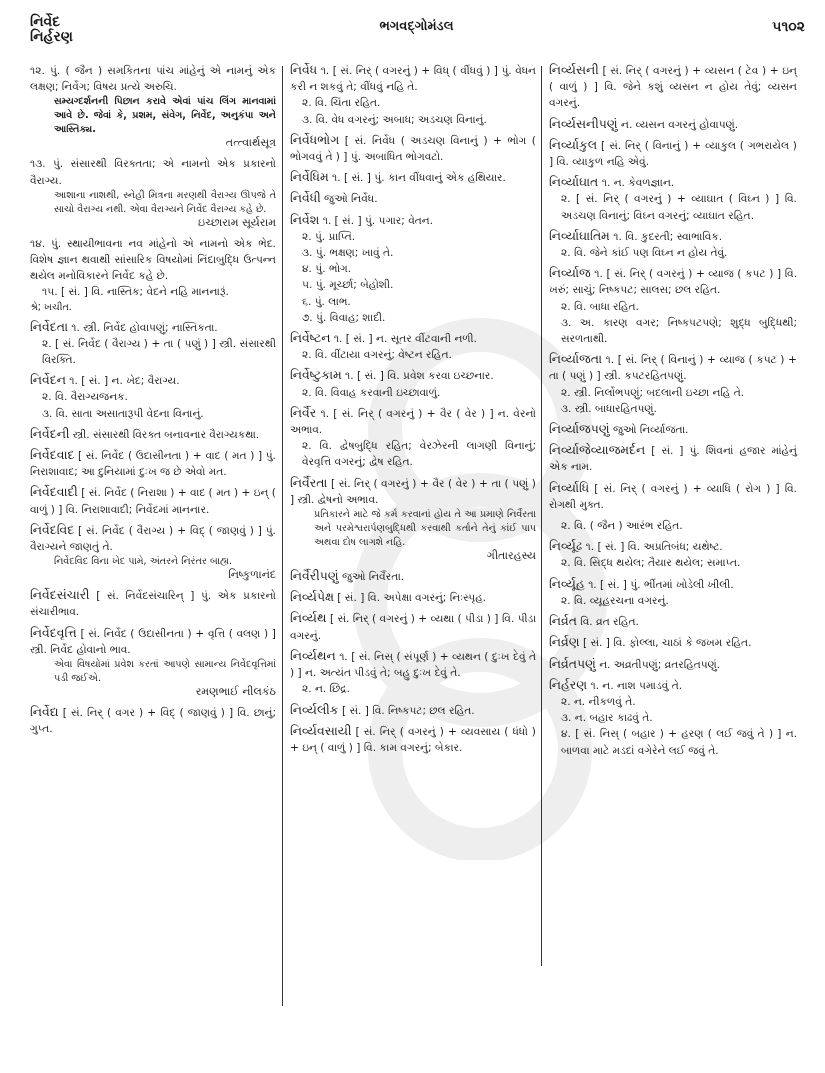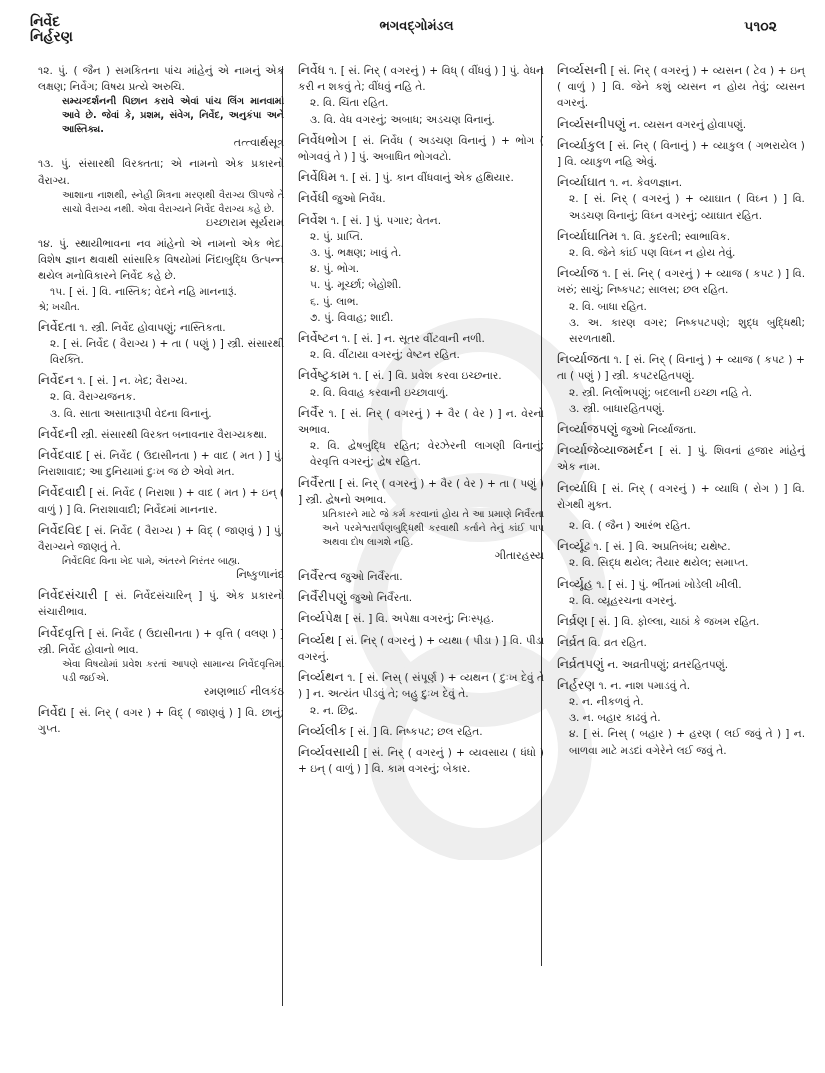--- a/index.html
+++ b/index.html
@@ -2,22 +2,22 @@
 <html><head>
 <meta charset="utf-8">
 <style>
   html,body{margin:0;padding:0;background:#fff;}
   body{width:825px;height:1073px;position:relative;overflow:hidden;color:#1a1a1a;
        font-family:"DejaVu Sans",sans-serif;}
   .watermark{position:absolute;left:330px;top:300px;width:300px;height:560px;pointer-events:none;}
   .header{position:absolute;left:0;top:0;width:825px;height:62px;}
   .guide{position:absolute;left:30px;top:14px;font-weight:bold;font-size:14px;line-height:15px;}
   .running{position:absolute;left:4px;width:825px;top:18px;text-align:center;font-weight:bold;font-size:13px;}
-  .pageno{position:absolute;right:48px;top:18px;font-weight:bold;font-size:14px;}
-  .col{position:absolute;top:62px;font-size:10.6px;line-height:16.2px;margin-left:8px;}
+  .pageno{position:absolute;right:20px;top:18px;font-weight:bold;font-size:14px;}
+  .col{position:absolute;top:62px;font-size:10.6px;line-height:16.2px;}
   .c1{left:30px;width:246px;}
   .c2{left:290px;width:246px;}
   .c3{left:549px;width:248px;}
   .rule{position:absolute;width:1px;background:#333;}
   .entry{margin:0 0 5px 0;text-align:justify;}
   .hw{font-weight:normal;font-size:12.4px;}
   .sense{padding-left:12px;}
   .sense.first{padding-left:0;}
   .quote{font-size:9.6px;line-height:14px;padding-left:24px;text-align:justify;}
   .quote.bold{font-weight:bold;}
@@ -132,23 +132,20 @@
     <div class="entry">
       <div class="sense first"><span class="hw">નિર્વૈર</span> <span>૧. [ સં. નિર્ ( વગરનું ) + વૈર ( વેર ) ] ન. વેરનો અભાવ.</span></div>
       <div class="sense"><span>૨. વિ. દ્વેષબુદ્ધિ રહિત; વેરઝેરની લાગણી વિનાનું; વેરવૃત્તિ વગરનું; દ્વેષ રહિત.</span></div>
     </div>
     <div class="entry">
       <div class="sense first"><span class="hw">નિર્વૈરતા</span> <span>[ સં. નિર્ ( વગરનું ) + વૈર ( વેર ) + તા ( પણું ) ] સ્ત્રી. દ્વેષનો અભાવ.</span></div>
       <div class="quote">પ્રતિકારને માટે જે કર્મ કરવાનાં હોય તે આ પ્રમાણે નિર્વૈરતા અને પરમેશ્વરાર્પણબુદ્ધિથી કરવાથી કર્તાને તેનું કાંઈ પાપ અથવા દોષ લાગશે નહિ.</div>
       <div class="src">ગીતારહસ્ય</div>
     </div>
     <div class="entry">
-      <div class="sense first"><span class="hw">નિર્વૈરત્વ</span> <span>જુઓ નિર્વૈરતા.</span></div>
-    </div>
-    <div class="entry">
       <div class="sense first"><span class="hw">નિર્વૈરીપણું</span> <span>જુઓ નિર્વૈરતા.</span></div>
     </div>
     <div class="entry">
       <div class="sense first"><span class="hw">નિર્વ્યપેક્ષ</span> <span>[ સં. ] વિ. અપેક્ષા વગરનું; નિઃસ્પૃહ.</span></div>
     </div>
     <div class="entry">
       <div class="sense first"><span class="hw">નિર્વ્યથ</span> <span>[ સં. નિર્ ( વગરનું ) + વ્યથા ( પીડા ) ] વિ. પીડા વગરનું.</span></div>
     </div>
     <div class="entry">
       <div class="sense first"><span class="hw">નિર્વ્યથન</span> <span>૧. [ સં. નિસ્ ( સંપૂર્ણ ) + વ્યથન ( દુઃખ દેવું તે ) ] ન. અત્યંત પીડવું તે; બહુ દુઃખ દેવું તે.</span></div>
@@ -203,24 +200,24 @@
     </div>
     <div class="entry">
       <div class="sense first"><span class="hw">નિર્વ્યૂઢ</span> <span>૧. [ સં. ] વિ. અપ્રતિબંધ; યથેષ્ટ.</span></div>
       <div class="sense"><span>૨. વિ. સિદ્ધ થયેલ; તૈયાર થયેલ; સમાપ્ત.</span></div>
     </div>
     <div class="entry">
       <div class="sense first"><span class="hw">નિર્વ્યૂહ</span> <span>૧. [ સં. ] પું. ભીંતમાં ખોડેલી ખીલી.</span></div>
       <div class="sense"><span>૨. વિ. વ્યૂહરચના વગરનું.</span></div>
     </div>
     <div class="entry">
+      <div class="sense first"><span class="hw">નિર્વ્રત</span> <span>વિ. વ્રત રહિત.</span></div>
+    </div>
+    <div class="entry">
       <div class="sense first"><span class="hw">નિર્વ્રણ</span> <span>[ સં. ] વિ. ફોલ્લા, ચાઠાં કે જખમ રહિત.</span></div>
-    </div>
-    <div class="entry">
-      <div class="sense first"><span class="hw">નિર્વ્રત</span> <span>વિ. વ્રત રહિત.</span></div>
     </div>
     <div class="entry">
       <div class="sense first"><span class="hw">નિર્વ્રતપણું</span> <span>ન. અવ્રતીપણું; વ્રતરહિતપણું.</span></div>
     </div>
     <div class="entry">
       <div class="sense first"><span class="hw">નિર્હરણ</span> <span>૧. ન. નાશ પમાડવું તે.</span></div>
       <div class="sense"><span>૨. ન. નીકળવું તે.</span></div>
       <div class="sense"><span>૩. ન. બહાર કાઢવું તે.</span></div>
       <div class="sense"><span>૪. [ સં. નિસ્ ( બહાર ) + હરણ ( લઈ જવું તે ) ] ન. બાળવા માટે મડદાં વગેરેને લઈ જવું તે.</span></div>
     </div>

